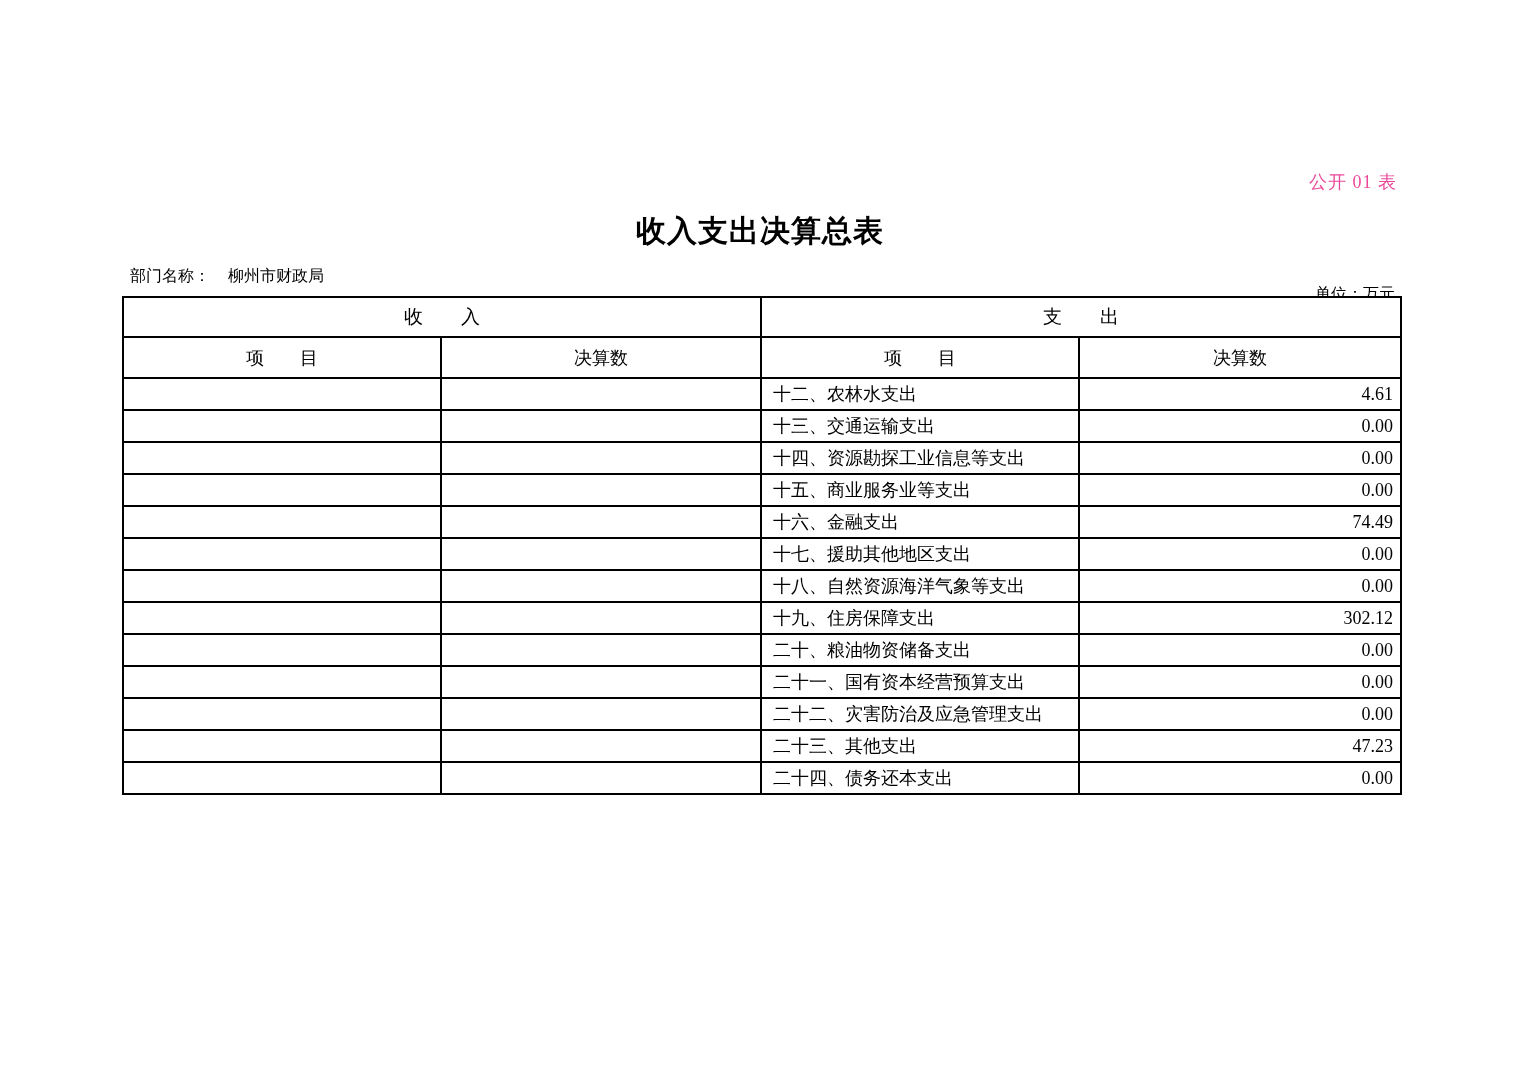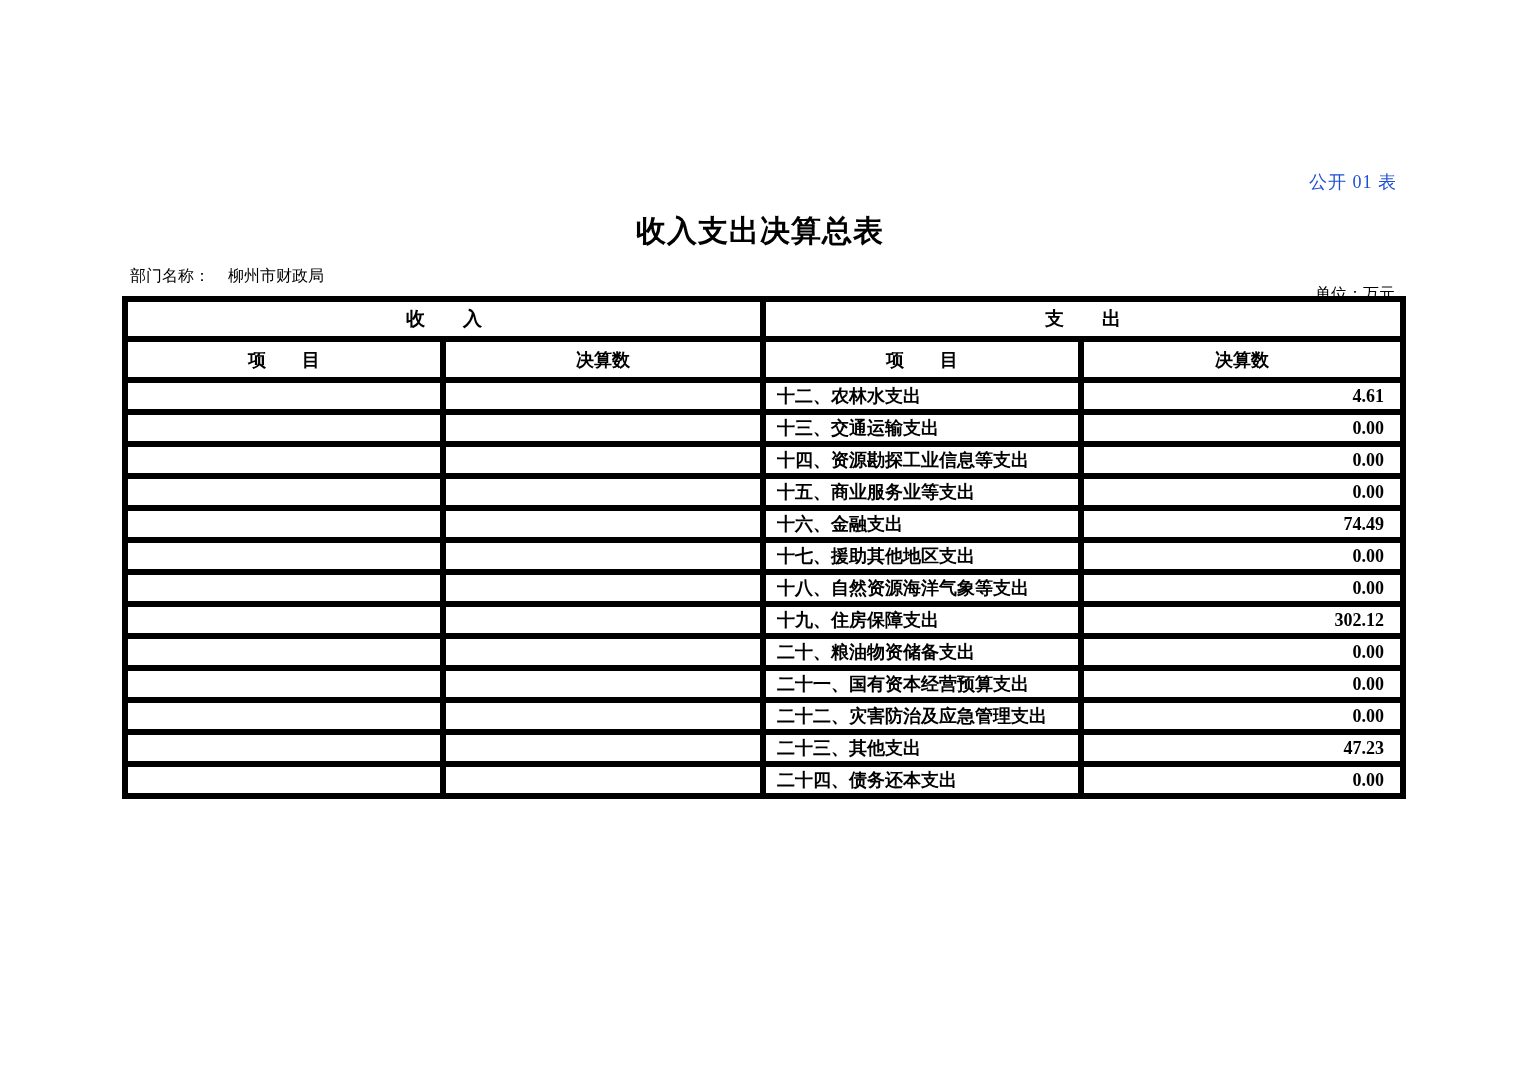--- a/index.html
+++ b/index.html
@@ -13,21 +13,21 @@
     position: relative;
     width: 1520px; height: 1075px;
     background: #ffffff;
     overflow: hidden;
   }
   .corner-note {
     position: absolute;
     top: 170px; right: 123px;
     font-size: 18px;
     letter-spacing: 1px;
-    color: #1d4ed8;
+    color: #ec4899;
   }
   .page-title {
     position: absolute;
     top: 211px; left: 0;
     width: 1520px;
     text-align: center;
     font-size: 30px;
     font-weight: bold;
     letter-spacing: 1px;
     color: #000;
@@ -52,40 +52,40 @@
     border-collapse: collapse;
     table-layout: fixed;
     width: 1278px;
     background: #fff;
   }
   table.summary col.c-item-l  { width: 318px; }
   table.summary col.c-val-l   { width: 320px; }
   table.summary col.c-item-r  { width: 318px; }
   table.summary col.c-val-r   { width: 322px; }
   table.summary th, table.summary td {
-    border: 6px solid #000000;
-    font-weight: bold;
+    border: 2px solid #000000;
+    font-weight: normal;
     font-size: 18px;
     vertical-align: middle;
     overflow: hidden;
     white-space: nowrap;
   }
   table.summary tr.section-row th {
     height: 40px;
     font-size: 19px;
     text-align: center;
   }
   table.summary tr.colhead-row th {
     height: 41px;
     text-align: center;
     border-radius: 16px;
   }
   table.summary tr.data-row td { height: 32px; }
   td.item-cell  { text-align: left;  padding-left: 11px; }
-  td.value-cell { text-align: right; padding-right: 16px; }
+  td.value-cell { text-align: right; padding-right: 7px; }
 </style>
 </head>
 <body>
 
 <div class="page">
 
   <div class="corner-note">公开 01 表</div>
 
   <div class="page-title">收入支出决算总表</div>
 

